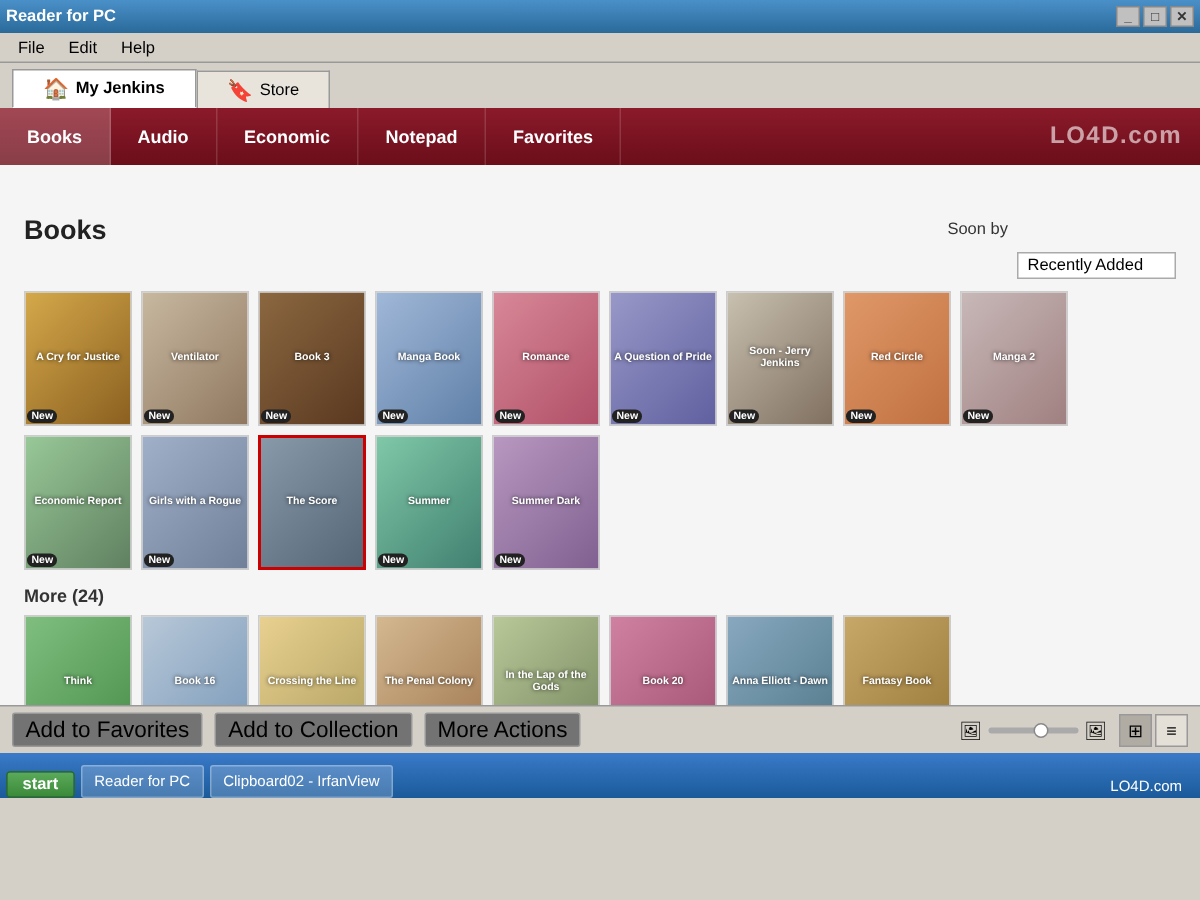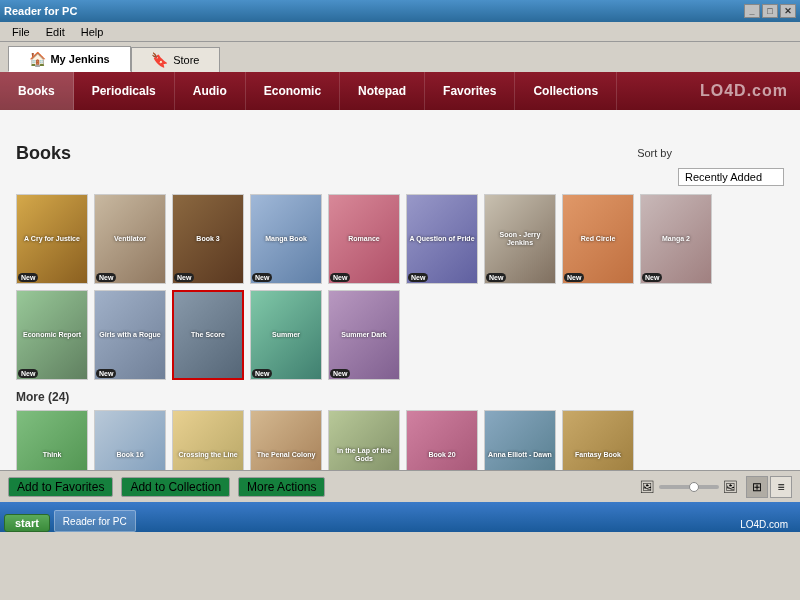--- a/index.html
+++ b/index.html
@@ -192,23 +192,23 @@
     .bottom-toolbar {
       background: #d4d0c8;
       height: 32px;
       border-top: 1px solid #999;
       display: flex;
       align-items: center;
       padding: 0 8px;
       gap: 8px;
     }
     .toolbar-btn {
-      font-size: 12px;
+      font-size: 15px;
       padding: 2px 8px;
-      background: #15803d;
+      background: #737373;
       border: 1px solid #999;
       cursor: pointer;
       border-radius: 2px;
     }
     .toolbar-spacer { flex: 1; }
     .zoom-section {
       display: flex;
       align-items: center;
       gap: 4px;
     }
@@ -318,46 +318,40 @@
     <span class="tab-icon">🔖</span>
     <span>Store</span>
   </div>
 </div>
 
 <div class="navbar">
   <div class="nav-item active">
     <span>Books</span>
   </div>
   <div class="nav-item">
-    <span>Periodicals</span>
-  </div>
-  <div class="nav-item">
     <span>Audio</span>
   </div>
   <div class="nav-item">
     <span>Economic</span>
   </div>
   <div class="nav-item">
     <span>Notepad</span>
   </div>
   <div class="nav-item">
     <span>Favorites</span>
-  </div>
-  <div class="nav-item">
-    <span>Collections</span>
   </div>
   <div class="nav-logo">LO4D.com</div>
 </div>
 
 <div class="main-wrapper" style="height:360px; overflow-y:auto; background:#f5f5f5; padding: 10px 16px;">
 
   <div class="books-header">
     <span class="books-title">Books</span>
     <div class="sort-section">
-      <span>Sort by</span>
+      <span>Soon by</span>
       <div class="sort-wrapper">
         <select class="sort-dropdown">
           <option>Recently Added</option>
           <option>Title</option>
           <option>Author</option>
           <option>Date Added</option>
         </select>
       </div>
     </div>
   </div>
@@ -518,15 +512,18 @@
     <div class="view-btn active">⊞</div>
     <div class="view-btn">≡</div>
   </div>
 </div>
 
 <div class="taskbar">
   <div class="start-btn">start</div>
   <div class="taskbar-item">
     <span>Reader for PC</span>
   </div>
+  <div class="taskbar-item">
+    <span>Clipboard02 - IrfanView</span>
+  </div>
   <div class="taskbar-spacer"></div>
   <div class="taskbar-right">LO4D.com</div>
 </div>
 
 </body></html>

